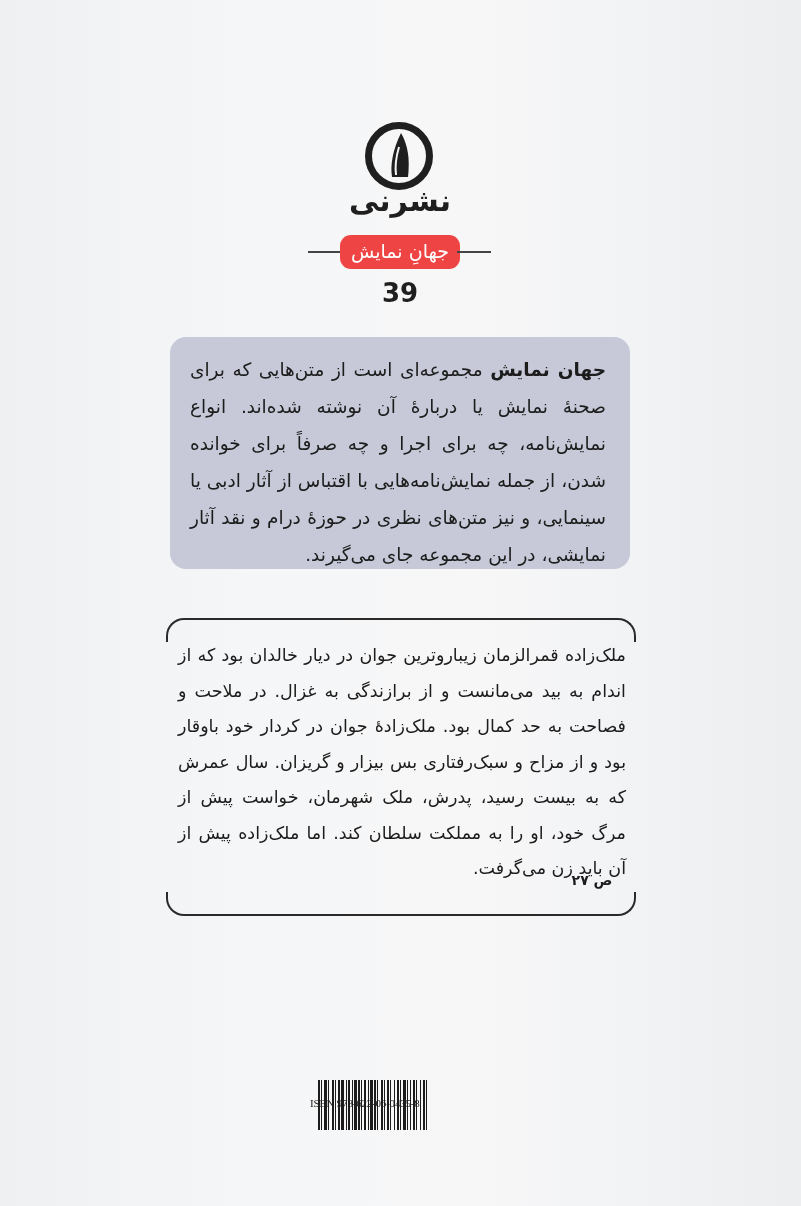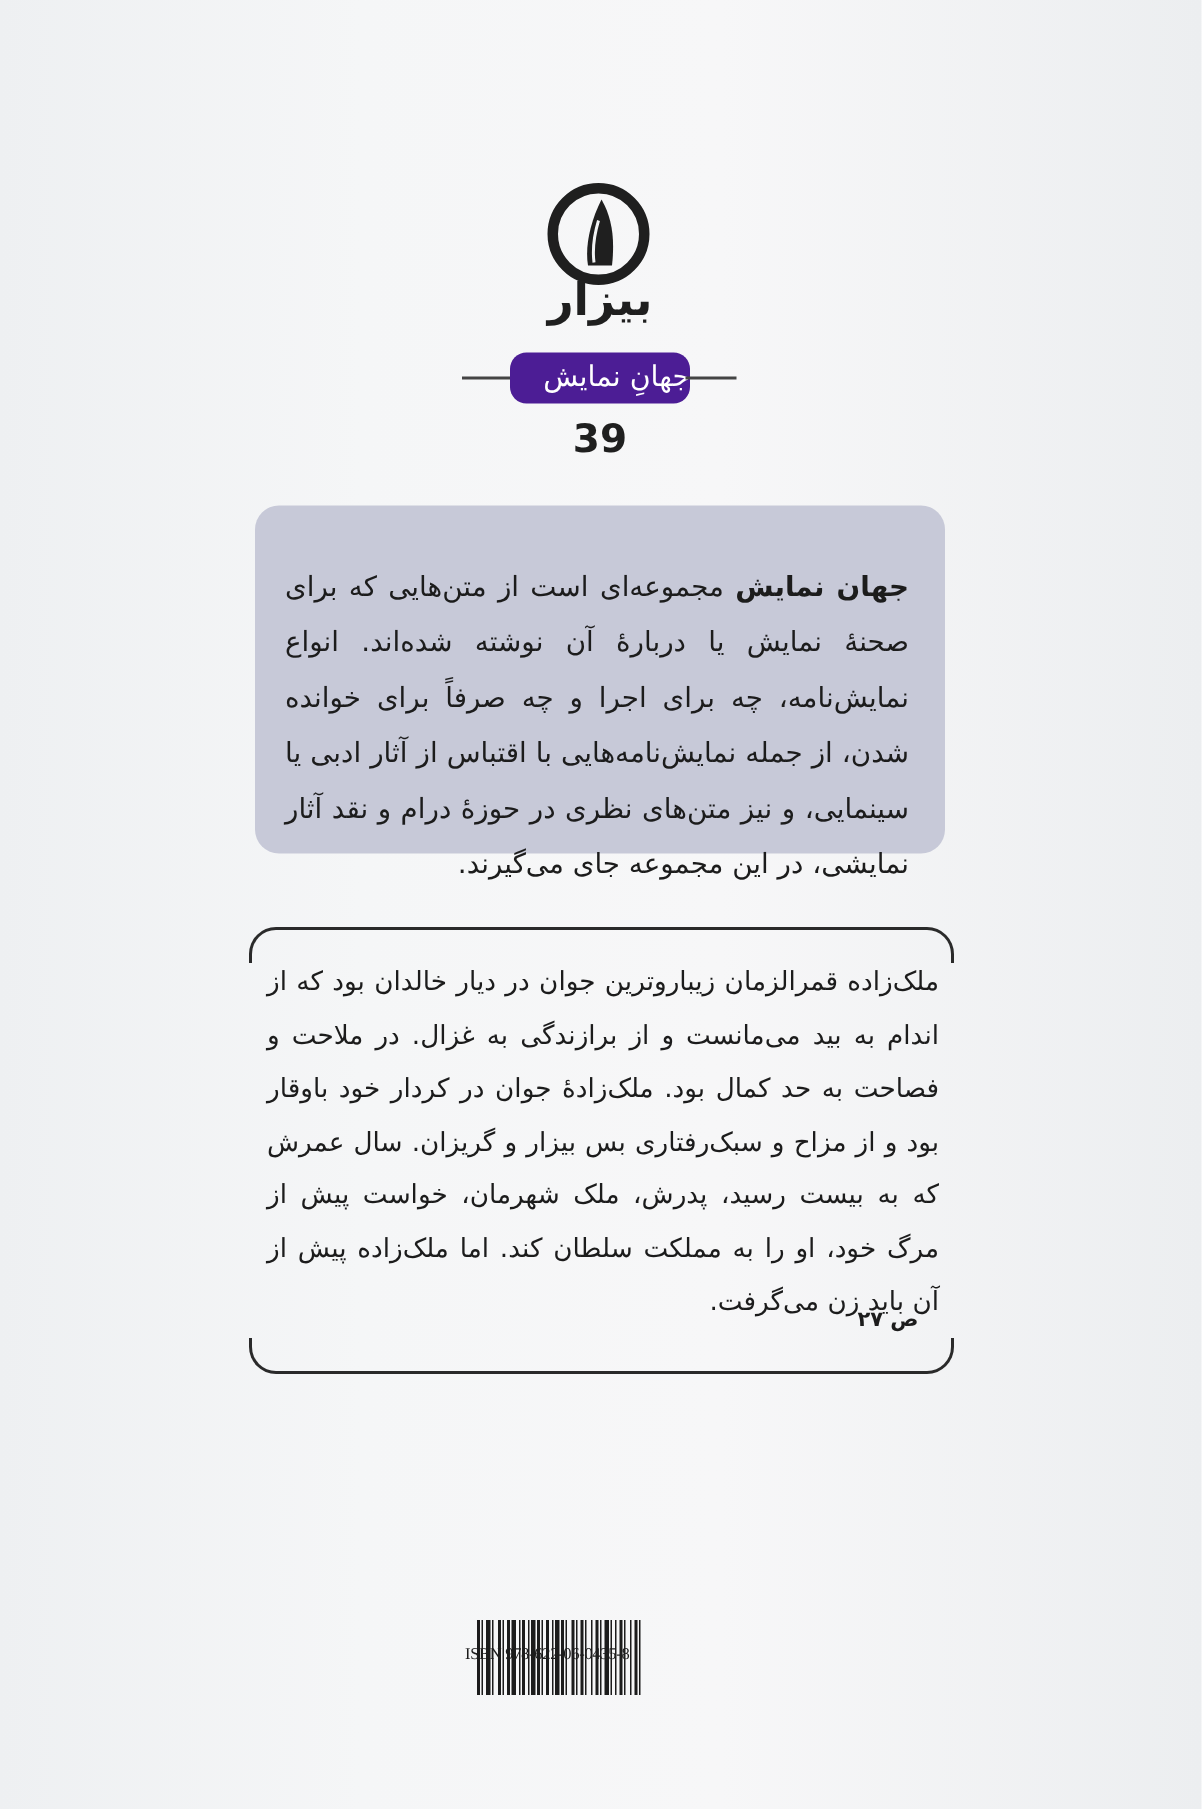--- a/index.html
+++ b/index.html
@@ -24,34 +24,34 @@
     }
 
     
     .series-line {
       position: absolute; top: 251px; height: 2px; background: #444;
     }
     .series-line.left { left: 308px; width: 34px; }
     .series-line.right { left: 457px; width: 34px; }
     .series-badge {
       position: absolute; left: 340px; top: 235px; width: 120px; height: 34px;
-      background: #4c1d95; border-radius: 11px;
-      color: #fff; font-size: 19px; text-align: right; line-height: 32px;
+      background: #ef4444; border-radius: 11px;
+      color: #fff; font-size: 19px; text-align: center; line-height: 32px;
       direction: rtl;
     }
     .series-number {
       position: absolute; left: 360px; top: 278px; width: 80px; text-align: center;
       font-size: 26px; font-weight: bold; color: #1f1f1f;
     }
 
     
     .desc-box {
       position: absolute; left: 170px; top: 337px; width: 460px; height: 232px;
       background: #c7c9d8; border-radius: 16px;
-      padding: 36px 24px 10px 20px;
+      padding: 14px 24px 10px 20px;
       direction: rtl; text-align: justify;
       font-size: 18.5px; line-height: 37px; color: #1c1c1c;
     }
     .desc-box b { font-weight: bold; }
 
     
     .quote-frame-top, .quote-frame-bottom {
       position: absolute; left: 166px; width: 470px; height: 24px;
       border: 2px solid #2a2a2a;
     }
@@ -86,21 +86,21 @@
 <body>
 
 <div class="cover">
 
   <div class="logo-circle">
     <svg viewBox="0 0 30 50">
       <path d="M17 2 C24 14, 26 28, 24 46 L8 46 C6 34, 9 18, 17 2 Z" fill="#1f1f1f"></path>
       <path d="M15 16 C12 26, 11 36, 12 44" stroke="#f2f3f4" stroke-width="2" fill="none"></path>
     </svg>
   </div>
-  <div class="publisher-name">بیزار</div>
+  <div class="publisher-name">نشرنی</div>
 
   <div class="series-line left"></div>
   <div class="series-badge">جهانِ نمایش</div>
   <div class="series-line right"></div>
   <div class="series-number">39</div>
 
   <div class="desc-box"><b>جهان نمایش</b><span> مجموعه‌ای است از متن‌هایی که برای صحنهٔ نمایش یا دربارهٔ آن نوشته شده‌اند. انواع نمایش‌نامه، چه برای اجرا و چه صرفاً برای خوانده شدن، از جمله نمایش‌نامه‌هایی با اقتباس از آثار ادبی یا سینمایی، و نیز متن‌های نظری در حوزهٔ درام و نقد آثار نمایشی، در این مجموعه جای می‌گیرند.</span></div>
 
   <div class="quote-frame-top"></div>
   <div class="quote-text">ملک‌زاده قمرالزمان زیباروترین جوان در دیار خالدان بود که از اندام به بید می‌مانست و از برازندگی به غزال. در ملاحت و فصاحت به حد کمال بود. ملک‌زادهٔ جوان در کردار خود باوقار بود و از مزاح و سبک‌رفتاری بس بیزار و گریزان. سال عمرش که به بیست رسید، پدرش، ملک شهرمان، خواست پیش از مرگ خود، او را به مملکت سلطان کند. اما ملک‌زاده پیش از آن باید زن می‌گرفت.</div>

